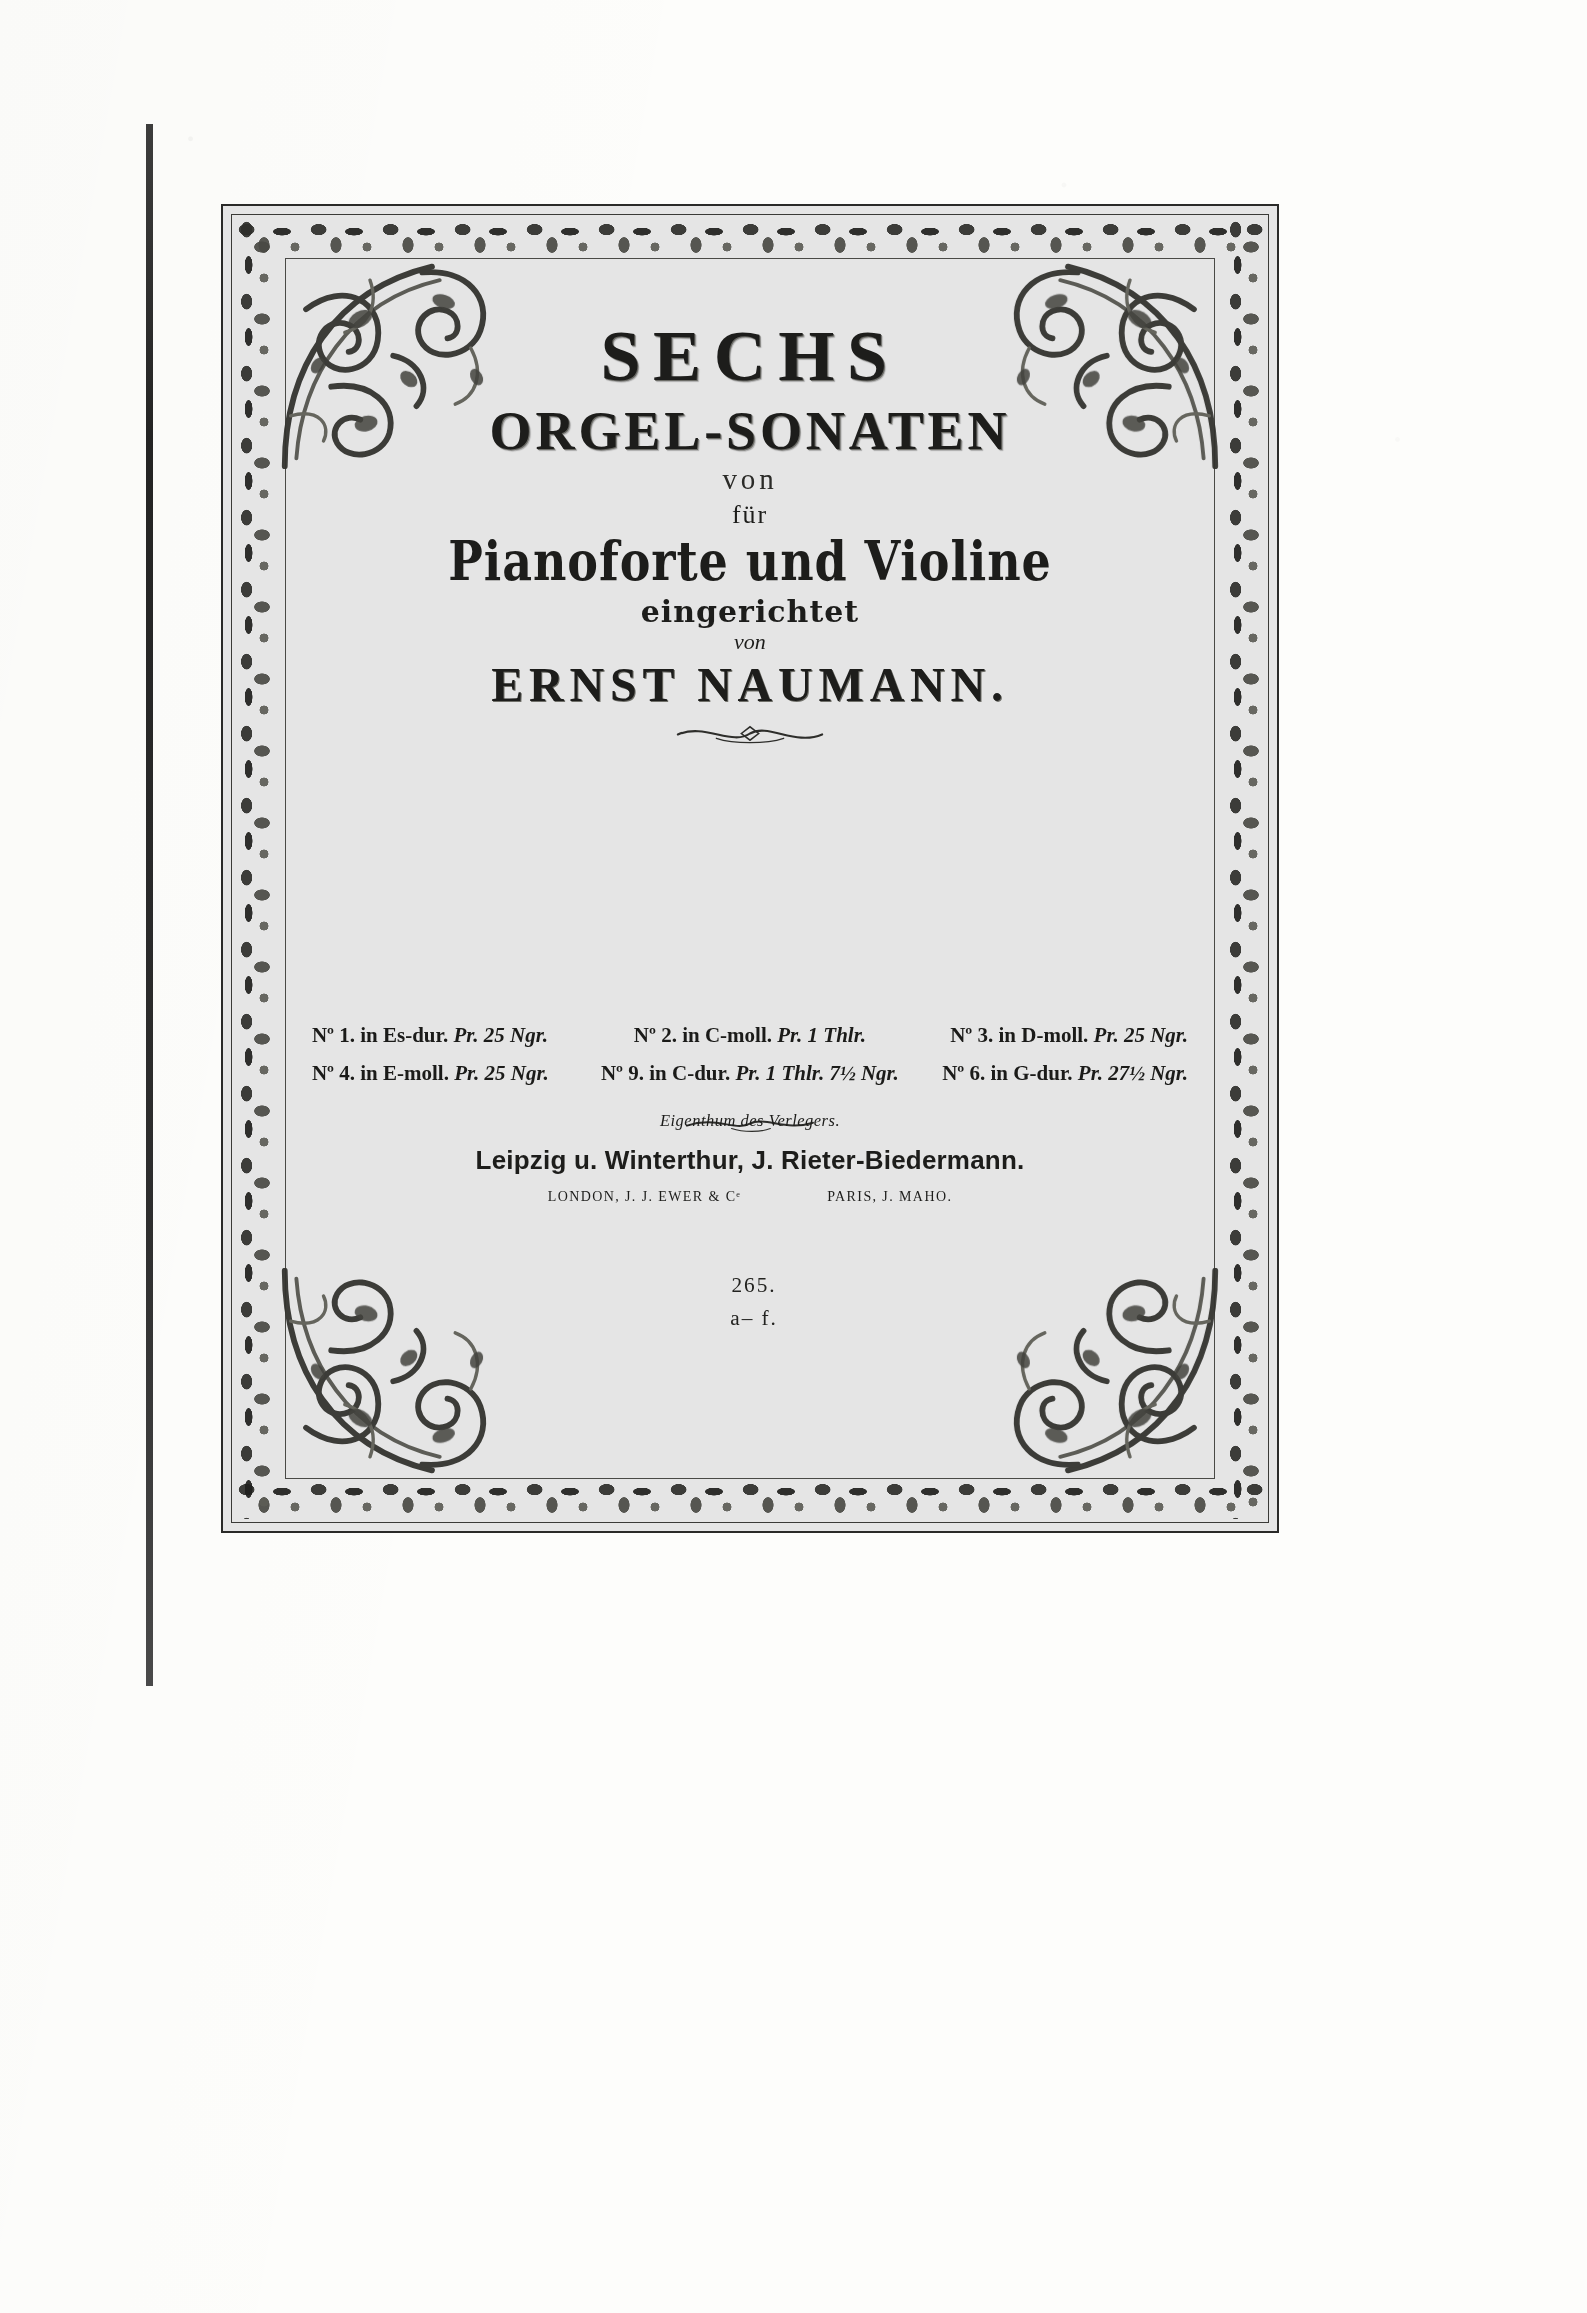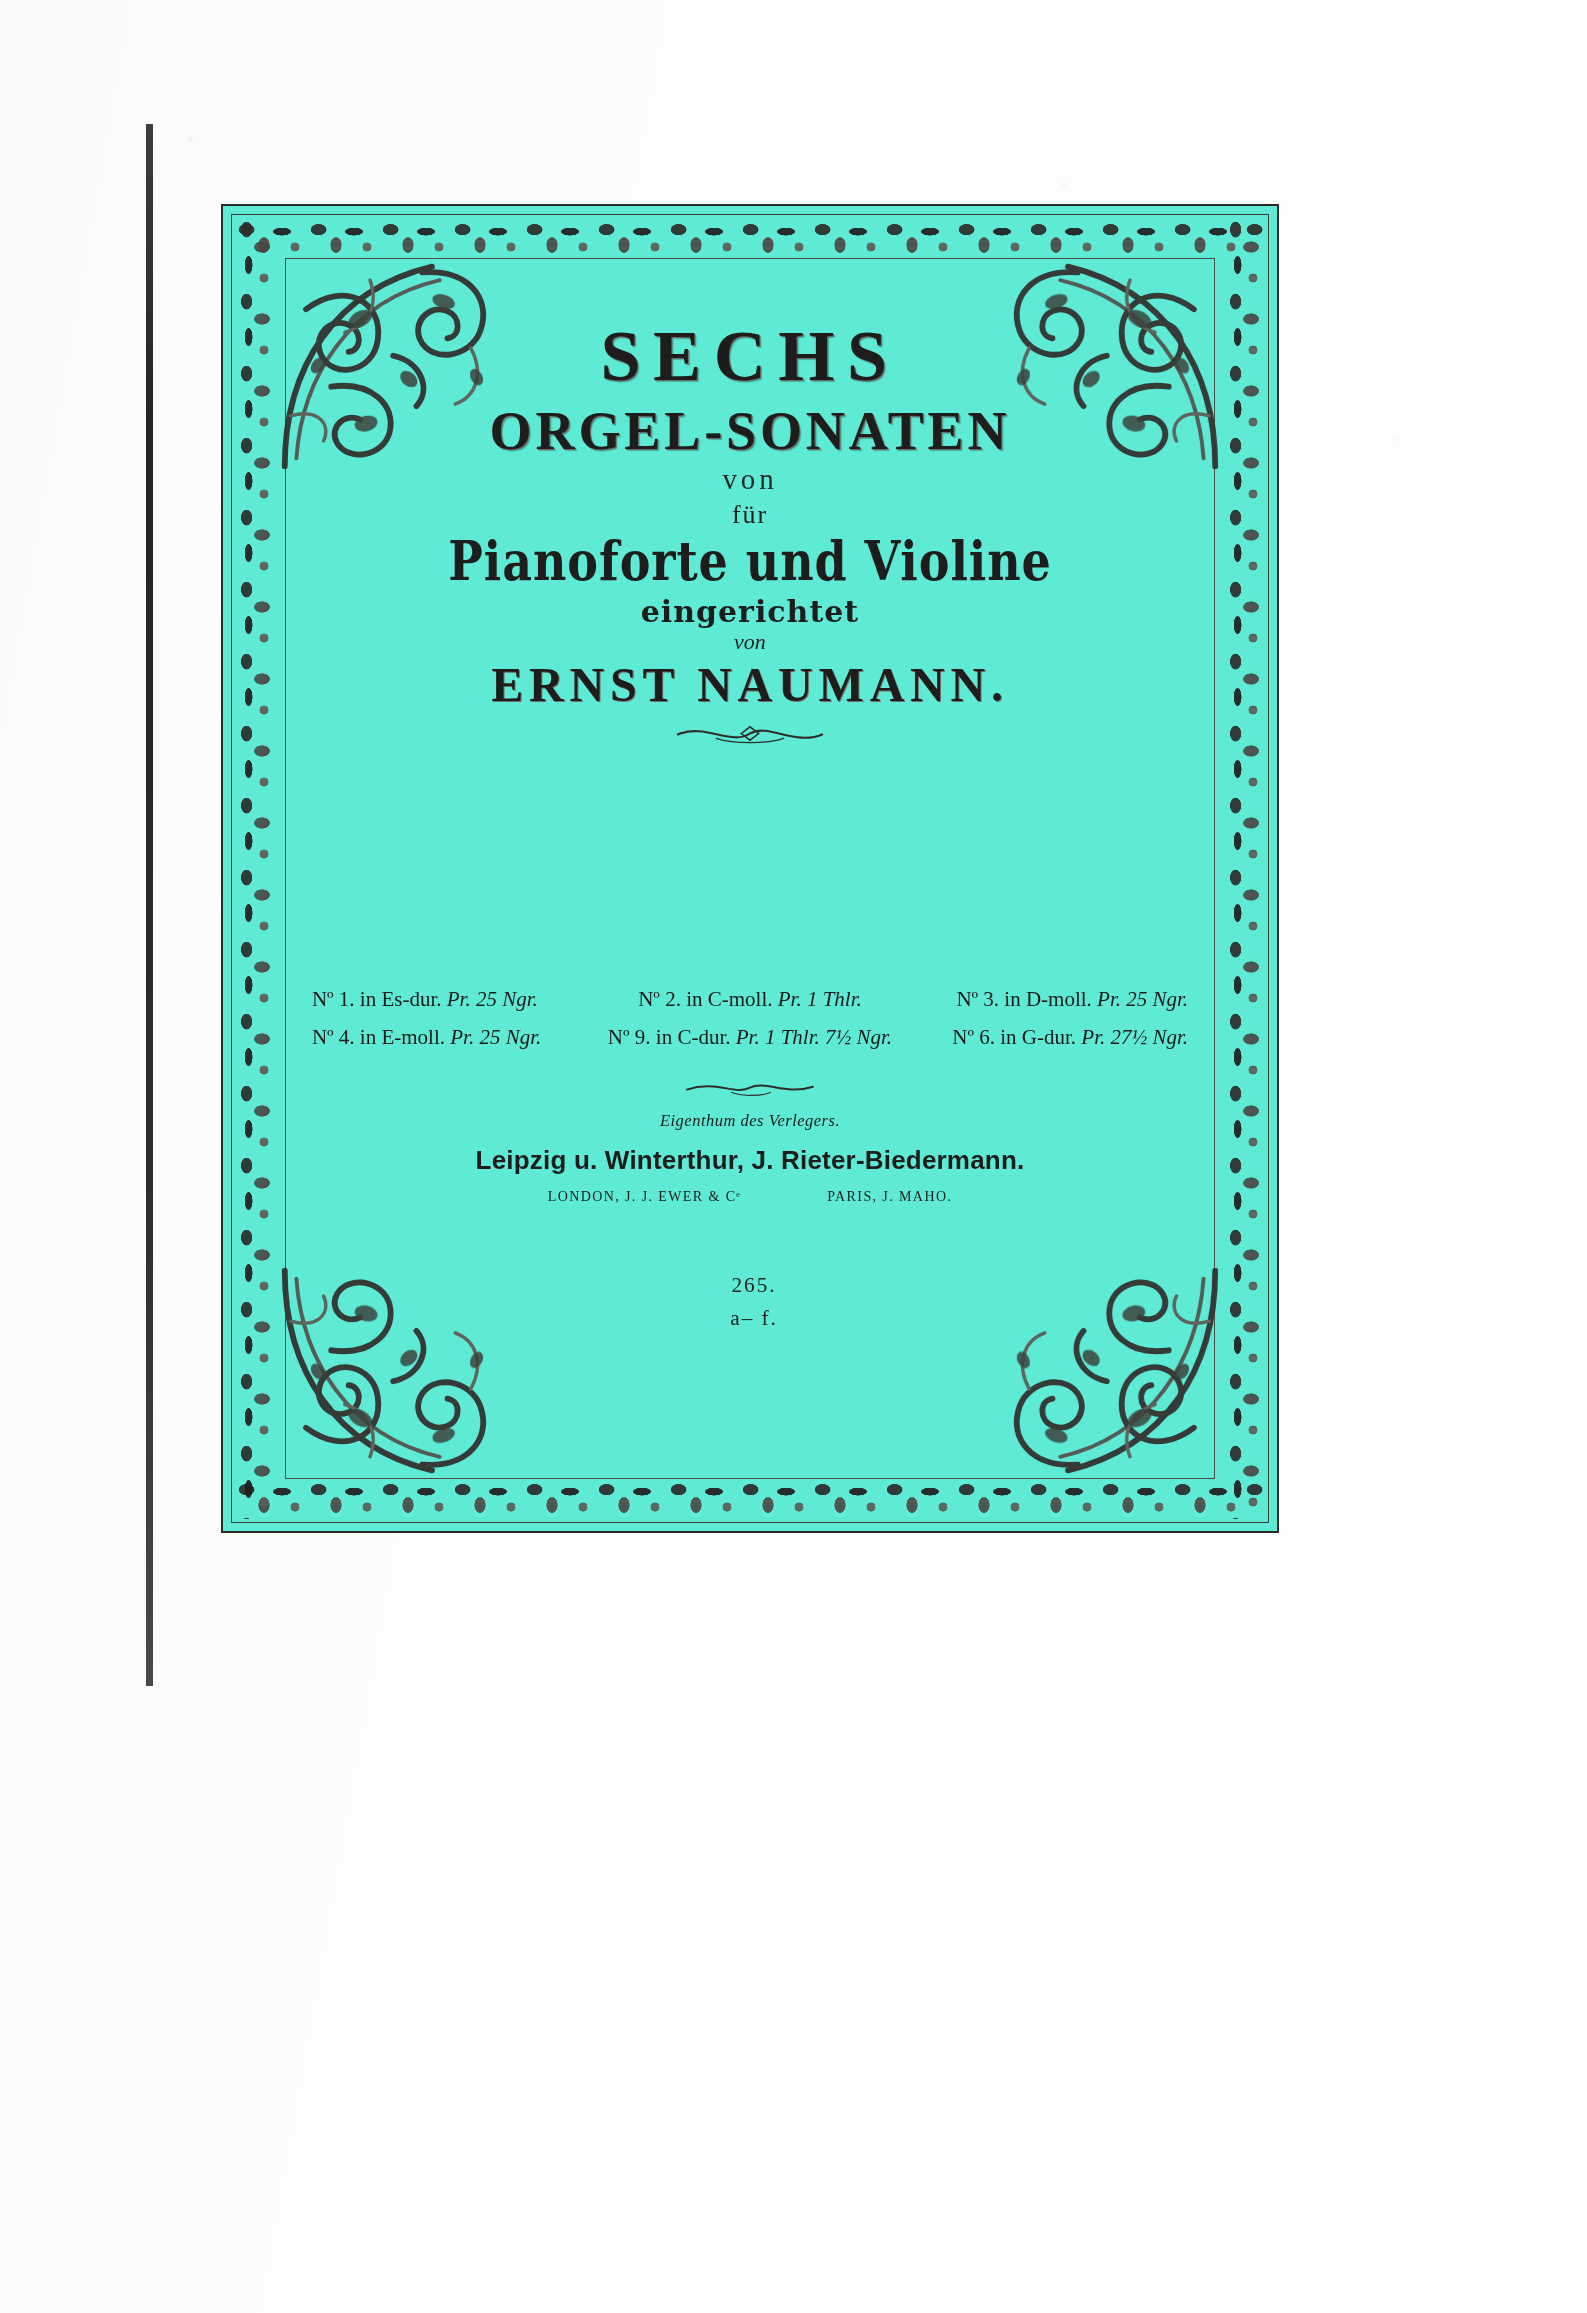--- a/index.html
+++ b/index.html
@@ -49,21 +49,21 @@
     opacity: 0.92;
   }
 
   
   #plate {
     position: absolute;
     left: 221px;
     top: 204px;
     width: 1058px;
     height: 1329px;
-    background: #5eead4;
+    background: #e5e5e5;
   }
   .rule {
     position: absolute;
     box-sizing: border-box;
   }
   #rule-outer {
     left: 0; top: 0; right: 0; bottom: 0;
     border: 2.9px solid #2a2a28;
   }
   #rule-inner {
@@ -205,21 +205,22 @@
     height: 19.4px;
     position: relative;
   }
   .flourish svg { display: block; }
 
   
   #contents {
     position: absolute;
     left: 89px;
     right: 89px;
-    top: 776px;
+    top: 812px;
+    font-weight: bold;
   }
   #contents table {
     width: 100%;
     border-collapse: collapse;
     font-family: "Liberation Serif", serif;
     font-size: 21px;
     color: #1b1b19;
   }
   #contents td {
     padding: 6.8px 1.9px;

